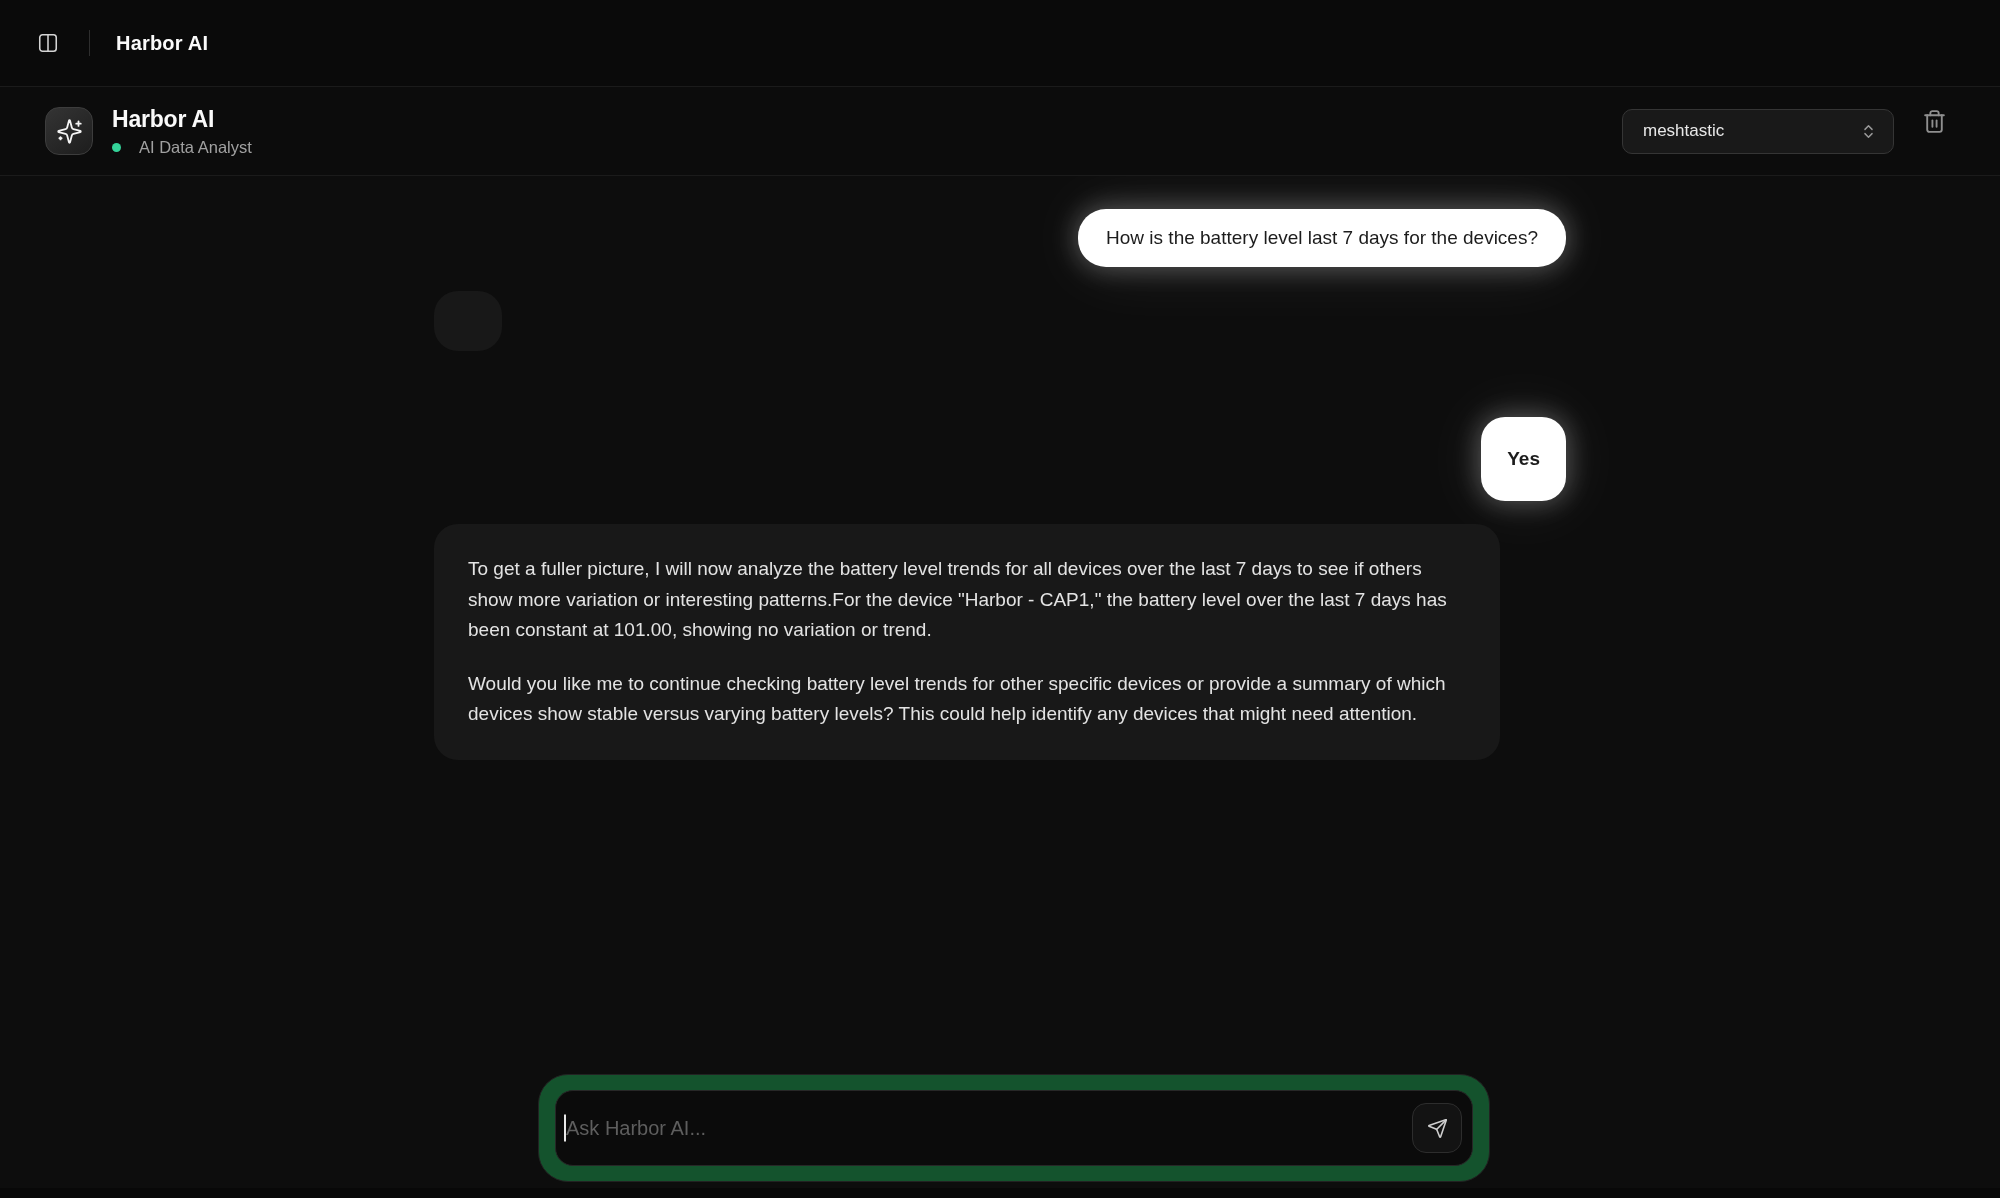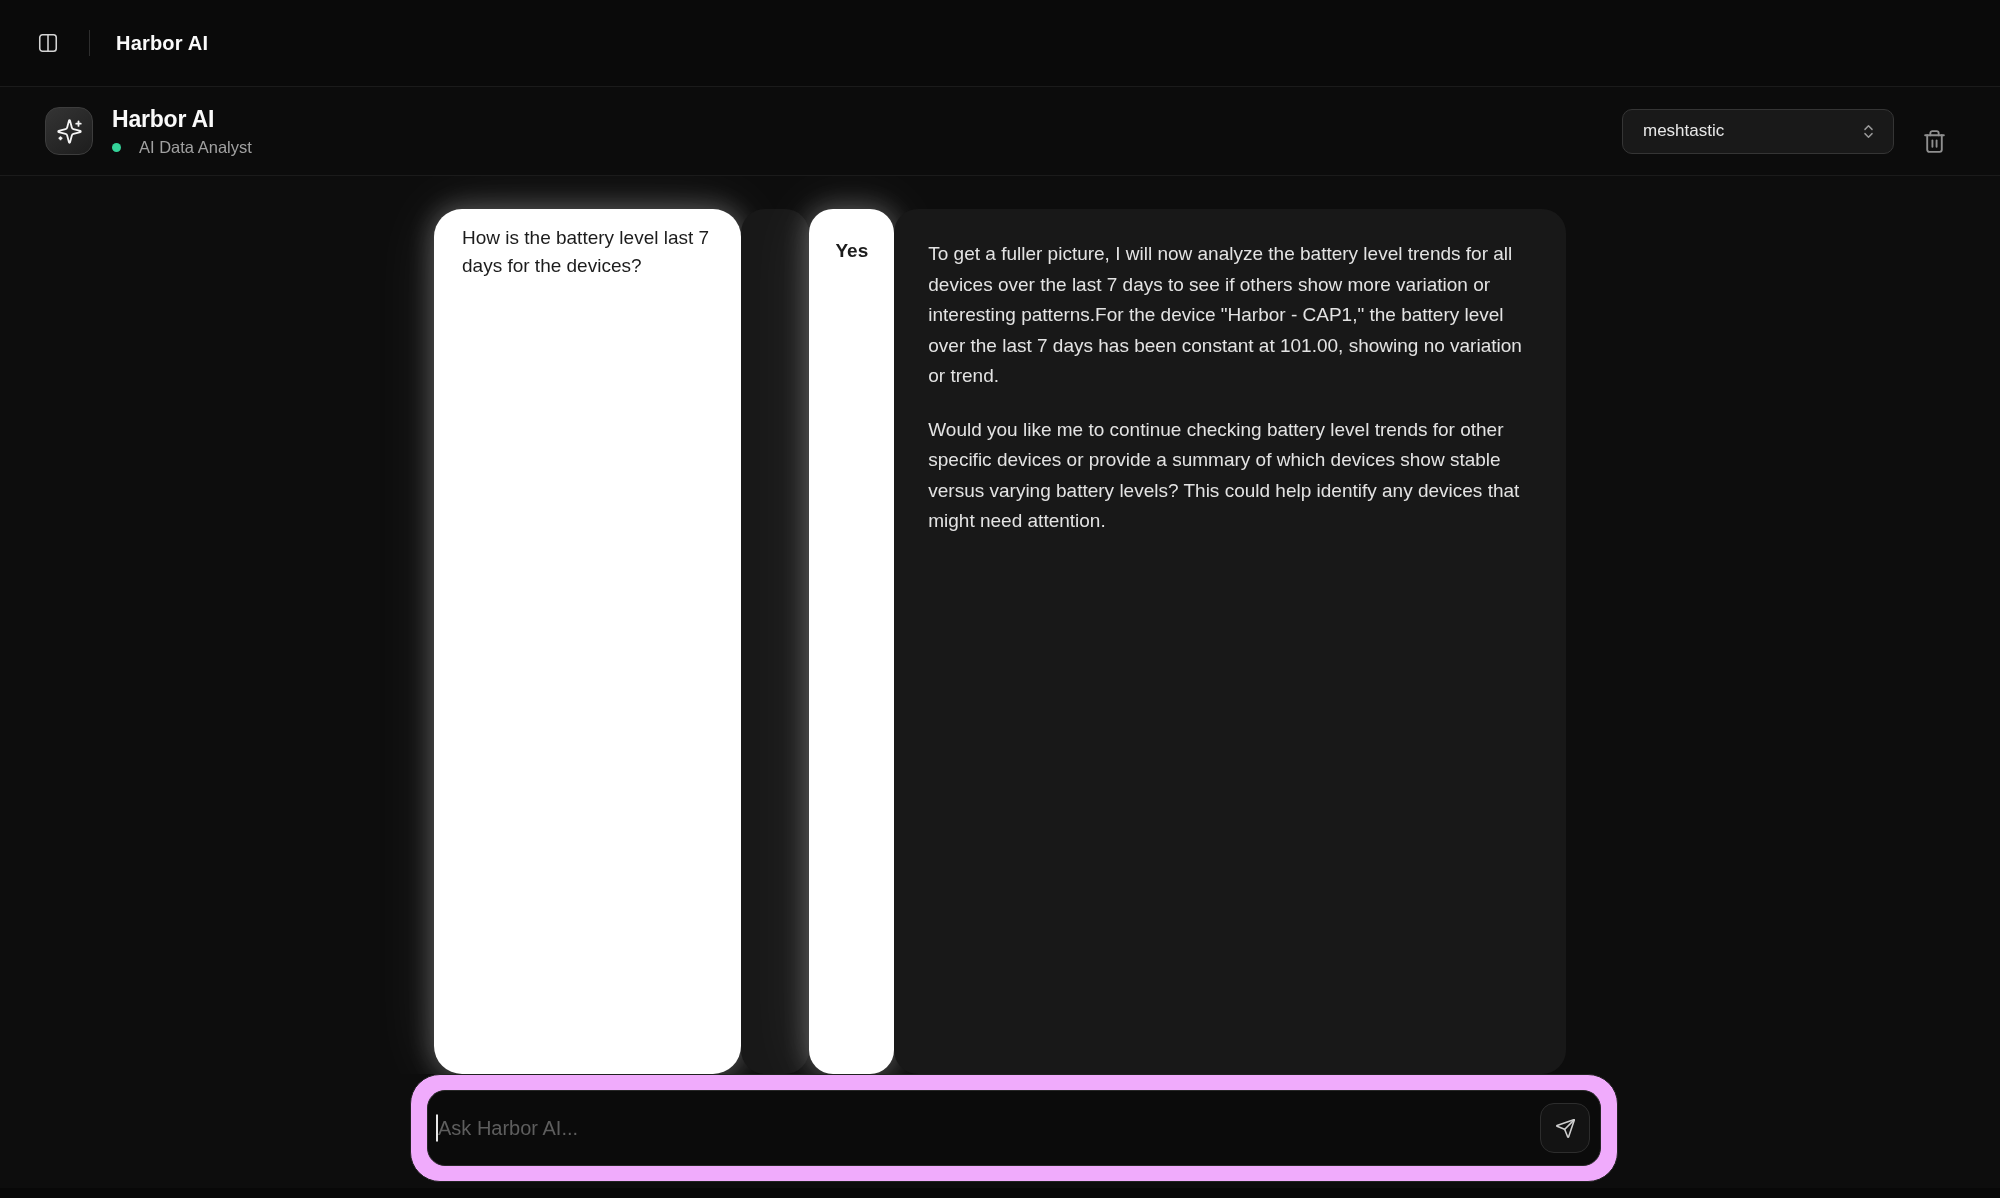--- a/index.html
+++ b/index.html
@@ -31,34 +31,34 @@
     width:48px; height:48px; border-radius:14px; flex:none;
     background:linear-gradient(145deg,#343434,#1d1d1d);
     border:1px solid #3d3d3d;
     display:flex; align-items:center; justify-content:center;
   }
   .header-info { margin-left:19px; }
   .header-title { font-size:23px; font-weight:700; color:#fafafa; letter-spacing:-.2px; }
   .header-status { display:flex; align-items:center; gap:18px; margin-top:5px; }
   .status-dot { width:9px; height:9px; border-radius:50%; }
   .status-label { font-size:16.5px; color:#a1a1a1; }
-  .header-right { margin-left:auto; display:flex; align-items:flex-end; gap:28px; }
+  .header-right { margin-left:auto; display:flex; align-items:flex-start; gap:28px; }
   .select-box {
     width:272px; height:45px; border-radius:10px;
     background:#191919; border:1px solid #353535;
     display:flex; align-items:center; padding:0 16px 0 20px;
     cursor:pointer;
   }
   .select-value { font-size:17px; font-weight:500; color:#e8e8e8; }
   .select-chevrons { margin-left:auto; color:#9a9a9a; display:flex; }
   .trash-btn { color:#8f8f8f; }
 
   
   .chat { flex:1; display:flex; justify-content:center; overflow:hidden; }
-  .chat-col { width:1132px; display:flex; flex-direction:row; padding-top:33px; }
+  .chat-col { width:1132px; display:flex; flex-direction:column; padding-top:33px; }
   .row { display:flex; }
   .row.user { justify-content:flex-end; }
   .row.assistant { justify-content:flex-start; }
 
   .bubble-user {
     background:#ffffff; color:#1c1c1c;
     font-size:19px; font-weight:500; line-height:28px;
     padding:15px 28px; border-radius:28px;
     box-shadow:0 0 26px 2px rgba(255,255,255,.28), 0 0 70px rgba(255,255,255,.10);
   }
@@ -71,22 +71,22 @@
   }
   .bubble-assistant p + p { margin-top:23px; }
 
   .gap24 { height:24px; flex:none; }
   .gap66 { height:66px; flex:none; }
   .gap23 { height:23px; flex:none; }
 
   
   .composer-wrap { flex:none; display:flex; justify-content:center; padding-bottom:16px; }
   .composer {
-    width:1208px; height:108px; border-radius:30px;
-    border:1px solid #222222; background:#f0abfc;
+    width:952px; height:108px; border-radius:30px;
+    border:1px solid #222222; background:#14532d;
     padding:15px 16px; 
     margin-left:28px;
   }
   .composer-inner {
     position:relative; width:100%; height:100%;
     border-radius:18px; border:1px solid #272727; background:#0b0b0b;
     display:flex; align-items:center;
   }
   .caret { position:absolute; left:8px; top:50%; transform:translateY(-50%); width:1.5px; height:27px; background:#e8e8e8; }
   .composer-input {

